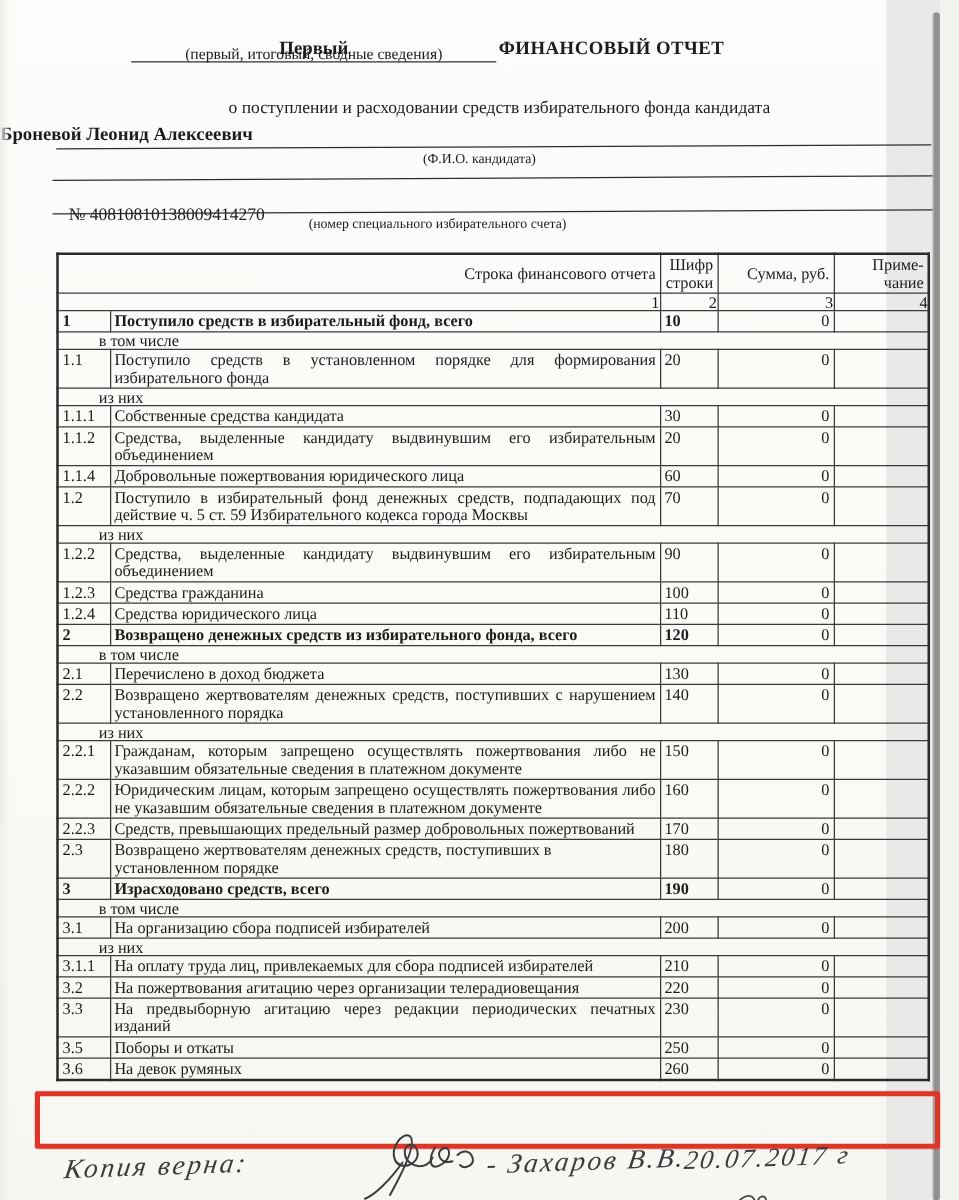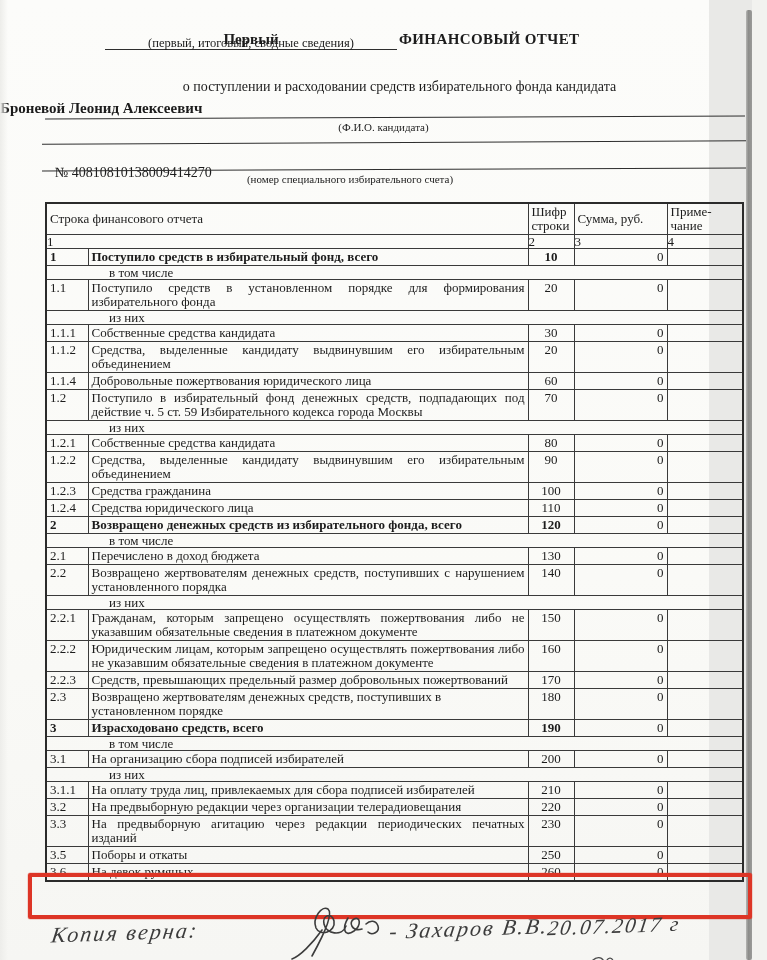--- a/index.html
+++ b/index.html
@@ -31,30 +31,30 @@
     position:absolute;left:45px;top:202px;width:697px;
     border-collapse:collapse;table-layout:fixed;
     border:2px solid #2b2b2b;
   }
   table.report th, table.report td{
     border:1px solid #3a3a3a;
     font-size:13px;line-height:14px;
     padding:1px 3px;vertical-align:top;
     font-weight:normal;overflow:hidden;
   }
-  table.report th{text-align:left;vertical-align:middle;}
+  table.report th{text-align:right;vertical-align:middle;}
   th.pre{white-space:pre-line;}
   tr.colnum-row th{line-height:13px;padding:0;}
   td.num-cell{padding-left:2px;}
-  td.code-cell{text-align:center;}
+  td.code-cell{text-align:left;}
   td.sum-cell{text-align:right;padding-right:2px;}
   td.note-cell{}
   td.justify{text-align:justify;margin-top:40px;}
   tr.bold-row td.num-cell, tr.bold-row td.text-cell, tr.bold-row td.code-cell{font-weight:bold;}
-  tr.sub-row td{padding:0 0 0 62px;line-height:13px;}
+  tr.sub-row td{padding:0 0 0 32px;line-height:13px;}
   
   .red-box{
     position:absolute;left:28px;width:716px;height:48px;top:868px;
     border:4px solid #dd3526;border-radius:2px;
     pointer-events:none;z-index:5;
     box-shadow:0 0 0 0.5px rgba(221,53,38,0.35);
   }
   .handwriting{
     position:absolute;left:0;top:914px;width:767px;height:46px;
     color:#3c3c3c;z-index:6;
@@ -166,27 +166,20 @@
           <td class="num-cell">1.2</td>
           <td class="text-cell justify">Поступило в избирательный фонд денежных средств, подпадающих под действие ч. 5 ст. 59 Избирательного кодекса города Москвы</td>
           <td class="code-cell">70</td>
           <td class="sum-cell">0</td>
           <td class="note-cell"></td>
         </tr>
         <tr class="sub-row">
           <td colspan="5">из них</td>
         </tr>
         <tr>
-          <td class="num-cell">1.2.1</td>
-          <td class="text-cell">Собственные средства кандидата</td>
-          <td class="code-cell">80</td>
-          <td class="sum-cell">0</td>
-          <td class="note-cell"></td>
-        </tr>
-        <tr>
           <td class="num-cell">1.2.2</td>
           <td class="text-cell justify">Средства, выделенные кандидату выдвинувшим его избирательным объединением</td>
           <td class="code-cell">90</td>
           <td class="sum-cell">0</td>
           <td class="note-cell"></td>
         </tr>
         <tr>
           <td class="num-cell">1.2.3</td>
           <td class="text-cell">Средства гражданина</td>
           <td class="code-cell">100</td>
@@ -277,21 +270,21 @@
         </tr>
         <tr>
           <td class="num-cell">3.1.1</td>
           <td class="text-cell">На оплату труда лиц, привлекаемых для сбора подписей избирателей</td>
           <td class="code-cell">210</td>
           <td class="sum-cell">0</td>
           <td class="note-cell"></td>
         </tr>
         <tr>
           <td class="num-cell">3.2</td>
-          <td class="text-cell">На предвыборную редакции через организации телерадиовещания</td>
+          <td class="text-cell">На пожертвования агитацию через организации телерадиовещания</td>
           <td class="code-cell">220</td>
           <td class="sum-cell">0</td>
           <td class="note-cell"></td>
         </tr>
         <tr>
           <td class="num-cell">3.3</td>
           <td class="text-cell justify">На предвыборную агитацию через редакции периодических печатных изданий</td>
           <td class="code-cell">230</td>
           <td class="sum-cell">0</td>
           <td class="note-cell"></td>

